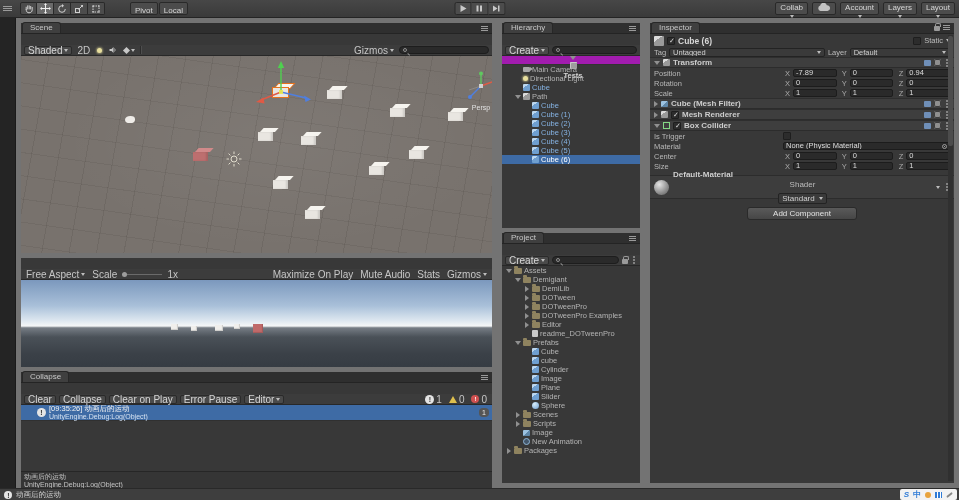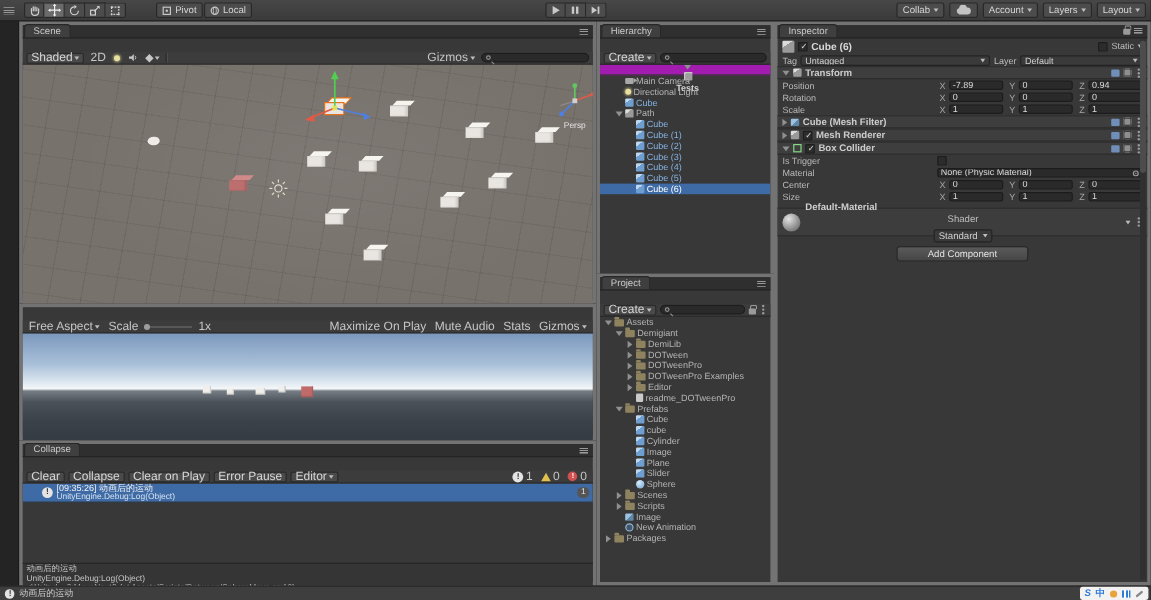--- a/index.html
+++ b/index.html
@@ -1,32 +1,32 @@
 <!DOCTYPE html>
 <html><head>
 <meta charset="utf-8">
 <style>
   * { margin:0; padding:0; box-sizing:border-box; }
   html,body { width:959px; height:500px; }
   body { position:relative; background:#1d1d1d; overflow:hidden;
          font-family:"Liberation Sans", sans-serif; font-size:8px; color:#bdbdbd; }
-  .panel { position:absolute; background:#383838; border:3px solid #737373; }
+  .panel { position:absolute; background:#383838; border:5px solid #737373; }
   .spacer { flex:1; }
 
   
   #topbar { position:absolute; left:0; top:0; width:959px; height:18px;
             background:linear-gradient(#474747,#3a3a3a); border-bottom:1px solid #242424; }
   .toolgrp { position:absolute; top:2px; display:flex; }
   .tool { width:17px; height:13px; background:#4c4c4c; border:1px solid #292929; border-left:none;
           display:flex; align-items:center; justify-content:center; }
   .tool:first-child { border-left:1px solid #292929; border-radius:2px 0 0 2px; }
   .tool:last-child { border-radius:0 2px 2px 0; }
   .tool.active { background:#6b6b6b; }
   .tbbtn { height:13px; background:#4c4c4c; border:1px solid #292929; border-radius:2px;
-           display:inline-flex; align-items:center; gap:3px; padding:0 4px; color:#d6d6d6; font-size:8px; }
+           display:inline-flex; align-items:center; gap:3px; padding:0 4px; color:#d6d6d6; font-size:8px;flex-direction:column; }
   .caret { width:0; height:0; border-left:2.5px solid transparent; border-right:2.5px solid transparent;
            border-top:3px solid #bdbdbd; flex:none; }
   
   .tabbar { height:11px; background:#2f2f2f; border-bottom:1px solid #242424;
             display:flex; align-items:flex-end; padding:0 1px; }
   .tab { background:#3f3f3f; color:#c8c8c8; font-size:8px; line-height:9px; padding:0 7px 1px 7px;
          border:1px solid #272727; border-bottom:none; border-radius:3px 3px 0 0; }
   .ic-menu { width:7px; height:5px; flex:none;
              background:repeating-linear-gradient(to bottom,#9a9a9a 0 1px,transparent 1px 2px); }
   .tab-right { margin-left:auto; display:flex; align-items:center; gap:3px; padding:0 3px 2px 0; }

